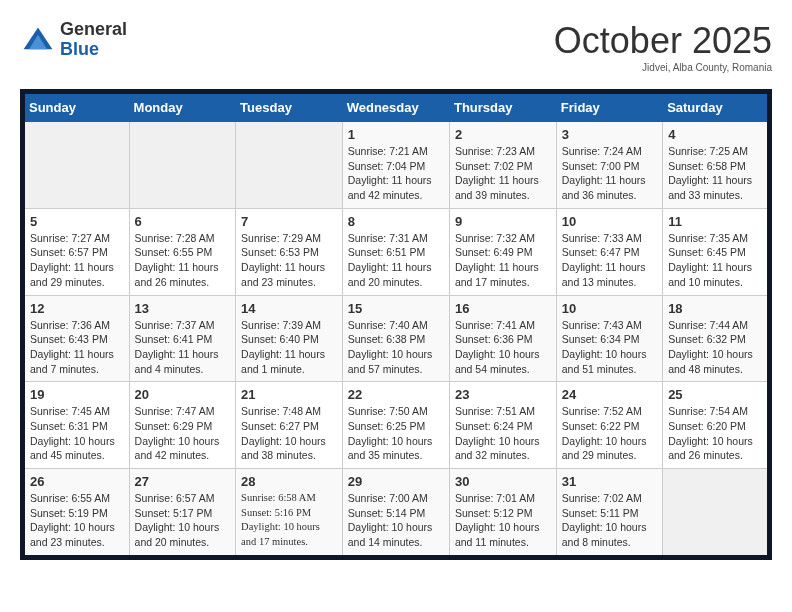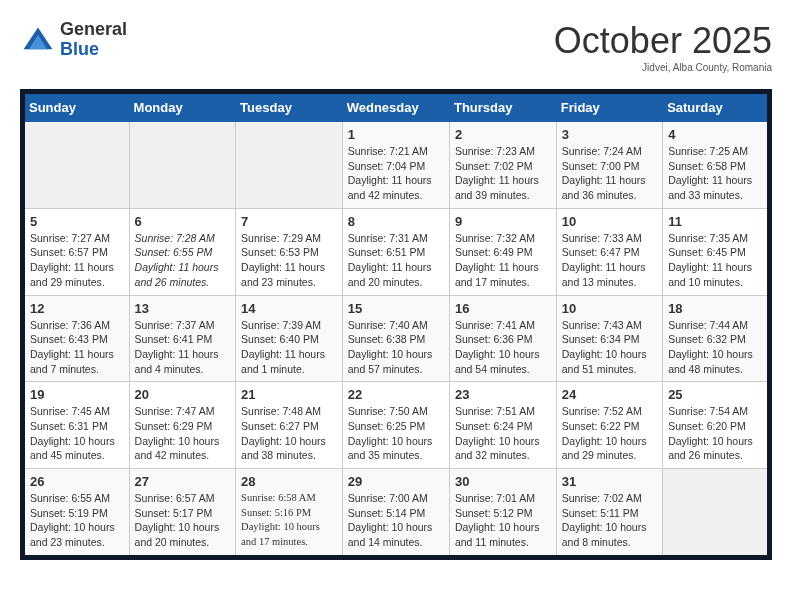--- a/index.html
+++ b/index.html
@@ -158,21 +158,21 @@
       <tr>
         <td>
           <span class="day-num">5</span>
           <div class="day-info" style="white-space: pre-line;">Sunrise: 7:27 AM
 Sunset: 6:57 PM
 Daylight: 11 hours
 and 29 minutes.</div>
         </td>
         <td>
           <span class="day-num">6</span>
-          <div class="day-info" style="white-space: pre-line; font-style: italic;">Sunrise: 7:28 AM
+          <div class="day-info" style="white-space: pre-line;">Sunrise: 7:28 AM
 Sunset: 6:55 PM
 Daylight: 11 hours
 and 26 minutes.</div>
         </td>
         <td>
           <span class="day-num">7</span>
           <div class="day-info" style="white-space: pre-line;">Sunrise: 7:29 AM
 Sunset: 6:53 PM
 Daylight: 11 hours
 and 23 minutes.</div>

